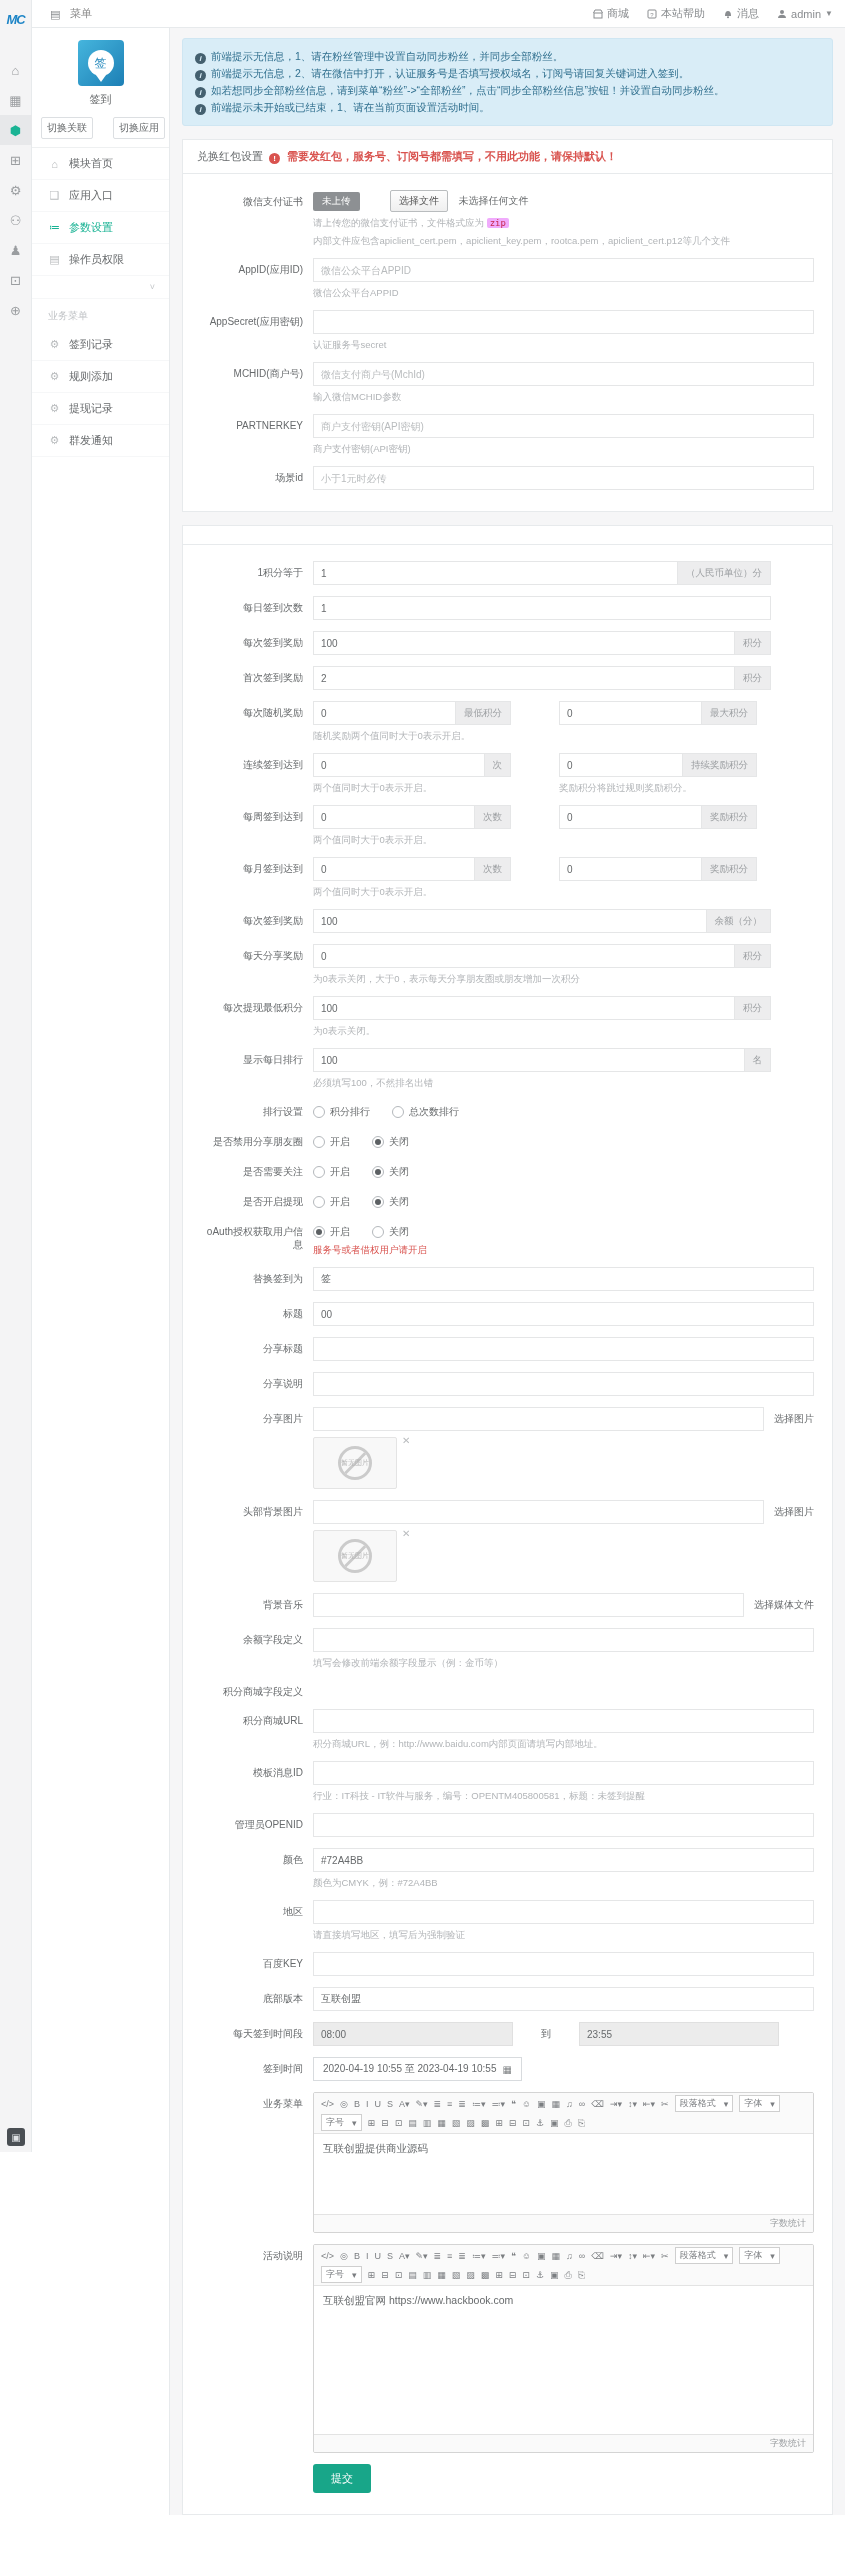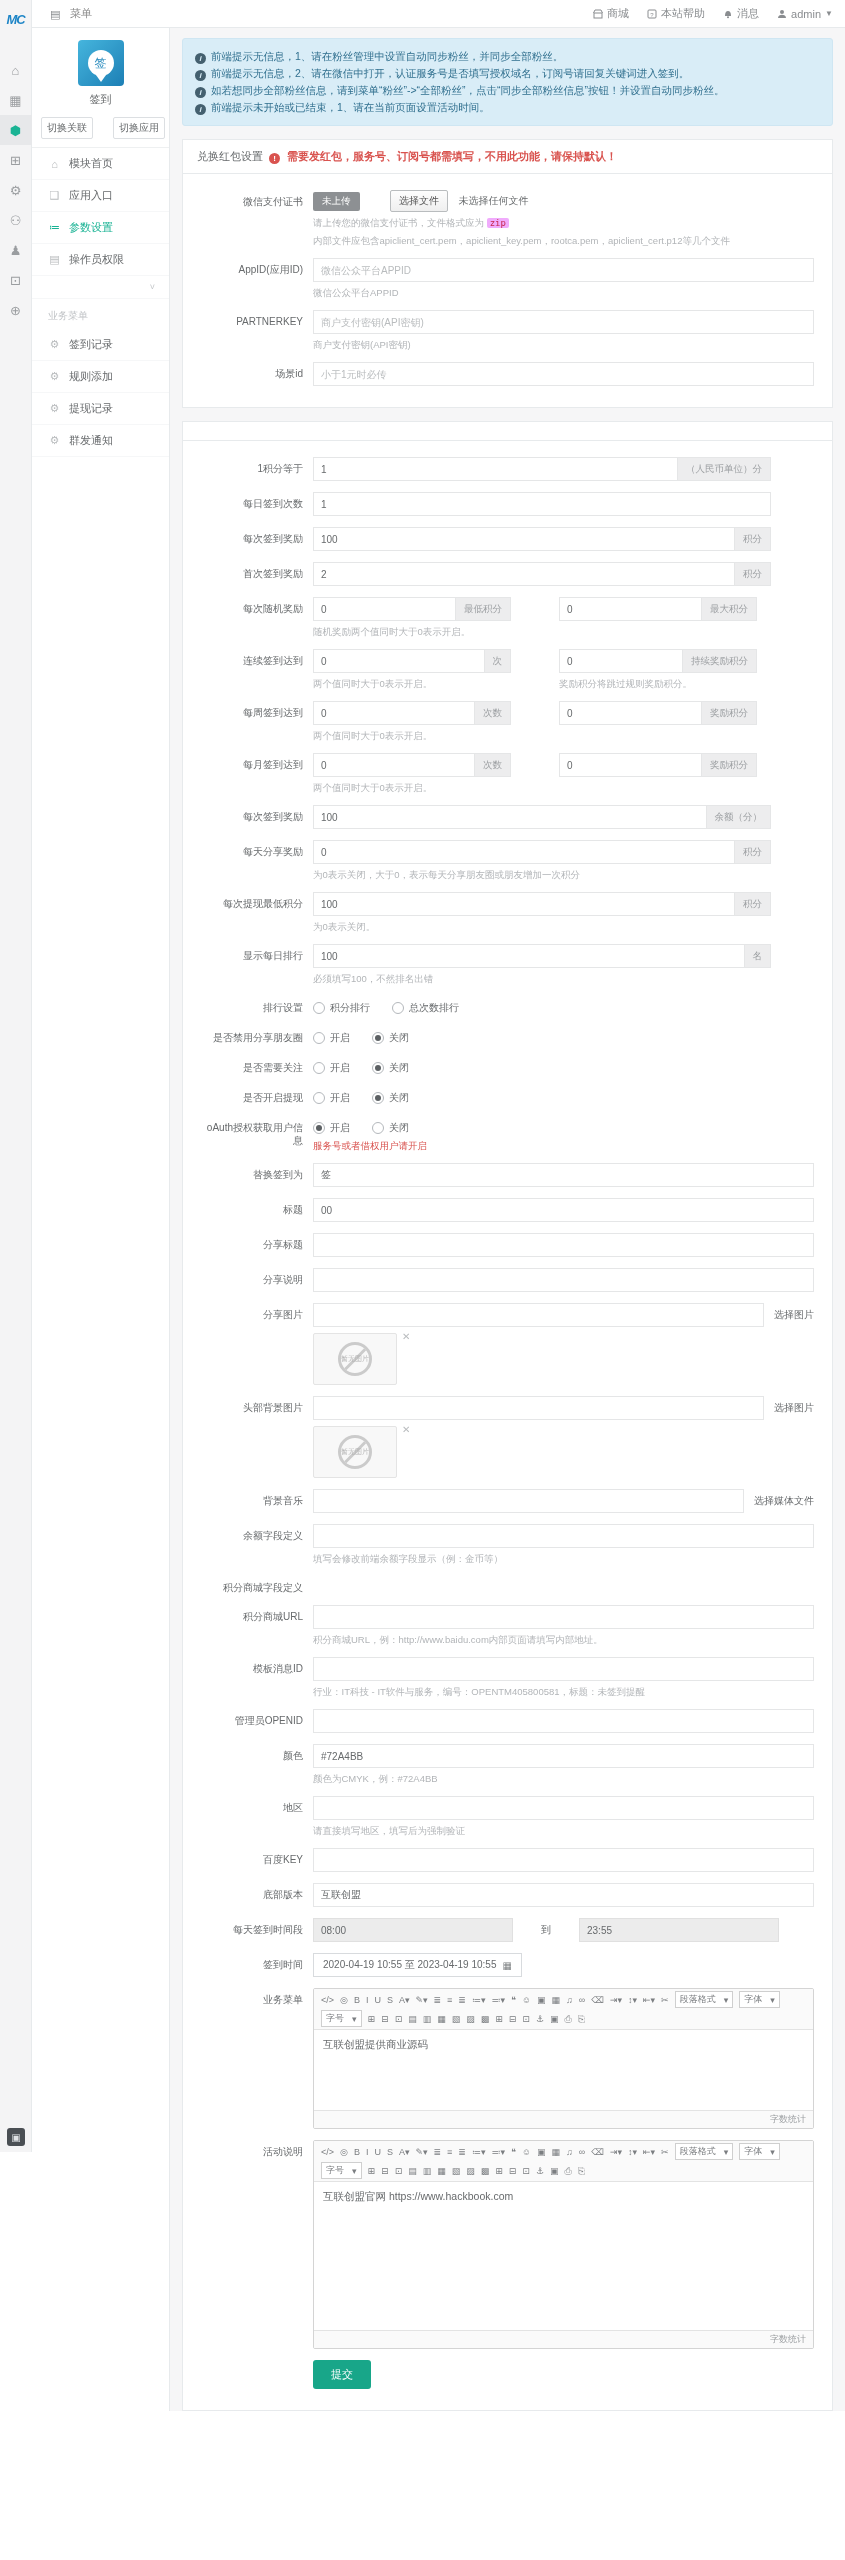--- a/index.html
+++ b/index.html
@@ -243,20 +243,34 @@
               </div>
             </div>
             <div class="frow">
               <div class="lbl">AppID(应用ID)</div>
               <div class="ctl">
                 <input class="inp" placeholder="微信公众平台APPID" style="">
                 <div class="help">微信公众平台APPID</div>
               </div>
             </div>
             <div class="frow">
+              <div class="lbl">AppSecret(应用密钥)</div>
+              <div class="ctl">
+                <input class="inp" style="">
+                <div class="help">认证服务号secret</div>
+              </div>
+            </div>
+            <div class="frow">
+              <div class="lbl">MCHID(商户号)</div>
+              <div class="ctl">
+                <input class="inp" placeholder="微信支付商户号(MchId)" style="">
+                <div class="help">输入微信MCHID参数</div>
+              </div>
+            </div>
+            <div class="frow">
               <div class="lbl">PARTNERKEY</div>
               <div class="ctl">
                 <input class="inp" placeholder="商户支付密钥(API密钥)" style="">
                 <div class="help">商户支付密钥(API密钥)</div>
               </div>
             </div>
             <div class="frow">
               <div class="lbl">场景id</div>
               <div class="ctl"><input class="inp" placeholder="小于1元时必传" style=""></div>
             </div>

